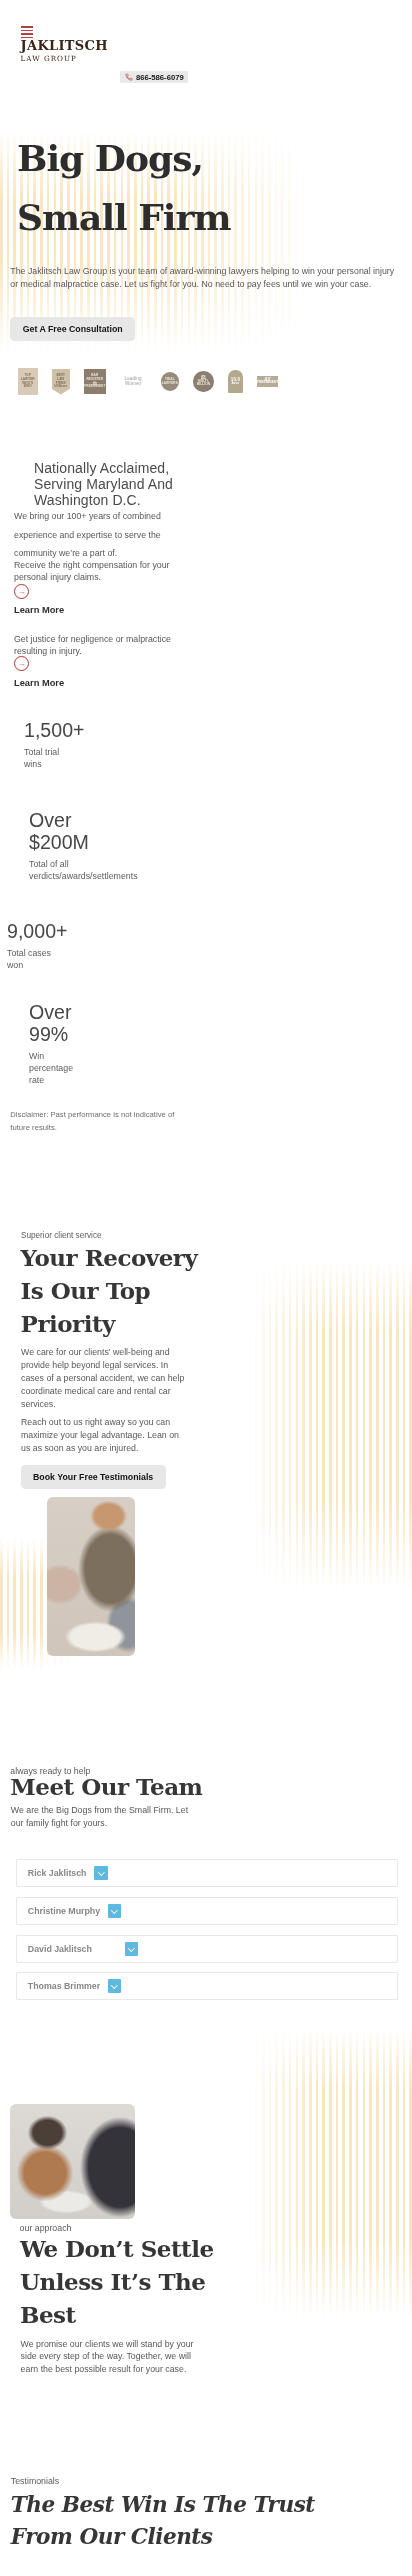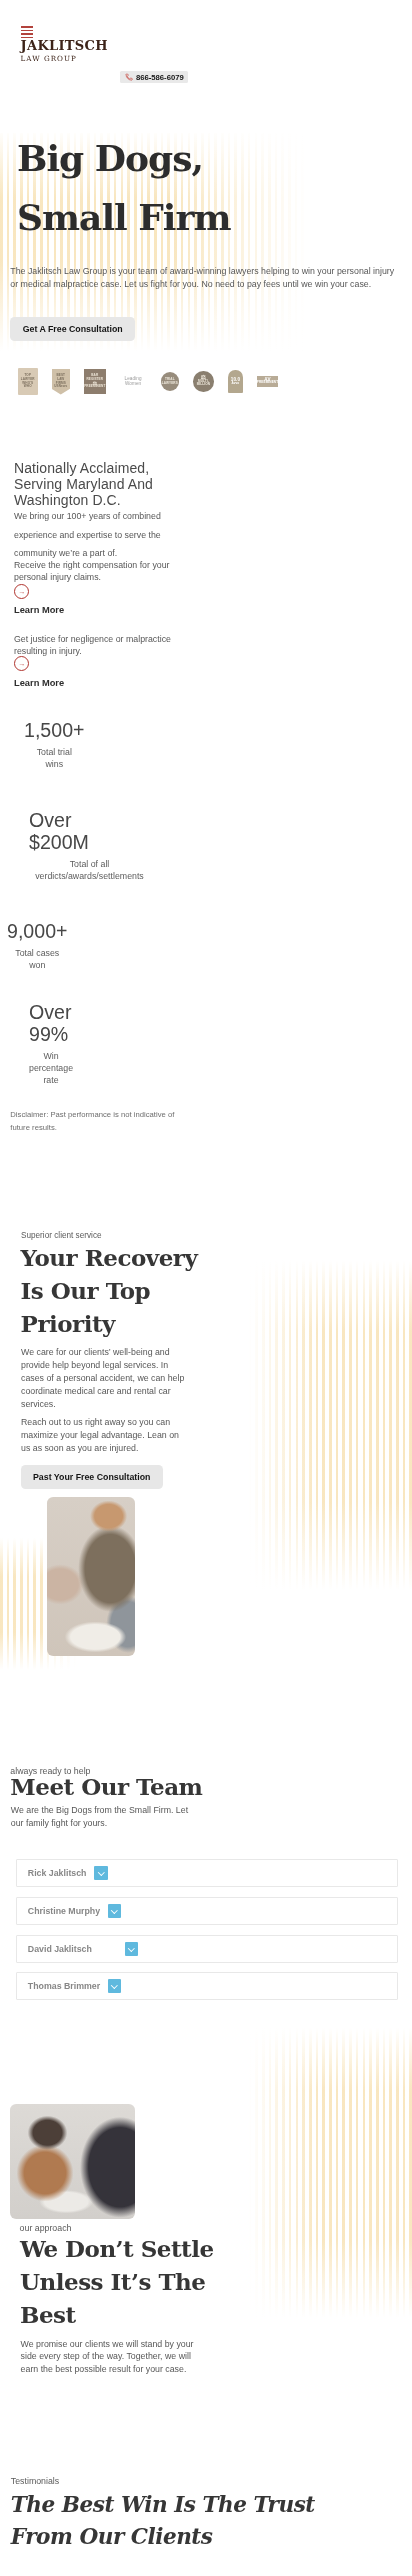--- a/index.html
+++ b/index.html
@@ -44,24 +44,24 @@
        font-size:3.1px;line-height:3.6px;color:#7c6f5e;font-weight:700;letter-spacing:0.1px;}
   .bdg-rect{width:17.5px;height:25px;background:#d8cab5;border-radius:1px;padding:1px;}
   .bdg-shield{width:16.5px;height:24px;background:#cfc0a8;clip-path:polygon(0 0,100% 0,100% 78%,50% 100%,0 78%);padding:1px;}
   .bdg-sq{width:19.6px;height:23px;background:#8d7d6d;color:#ece4d6;padding:1px;}
   .bdg-txt{width:27px;color:#9b9b9b;font-weight:400;font-size:4.6px;line-height:4.6px;}
   .bdg-circle{width:18.5px;height:18.5px;border-radius:50%;background:#978c7c;color:#efe9dd;}
   .bdg-circle2{width:20.6px;height:20.6px;border-radius:50%;background:#8a7f6f;color:#efe9dd;}
   .bdg-avvo{width:15.5px;height:23px;background:#b3a78e;border-radius:7.2px 7.2px 1px 1px;color:#fff;}
   .bdg-av{width:20.6px;height:11.3px;background:#b8ab96;color:#fff;}
   
-  .h-sans{font-size:14px;line-height:16px;color:#4a4a4a;letter-spacing:0.1px;}
+  .h-sans{font-size:14px;line-height:16px;color:#4a4a4a;letter-spacing:0.1px;margin-left:20px;}
   .sec-serif{font-size:23px;line-height:33px;}
   .stat-v{font-size:19.6px;line-height:21.6px;color:#474747;}
-  .stat-l{font-size:8.8px;line-height:12px;color:#5c5c5c;margin-top:4.6px;text-align:center;}
+  .stat-l{font-size:8.8px;line-height:12px;color:#5c5c5c;margin-top:4.6px;}
   
   .acc{position:absolute;left:15.5px;width:382px;height:28px;background:#fff;border:0.5px solid #e8e8e8;
        border-radius:1px;display:flex;align-items:center;padding-left:11.3px;box-sizing:border-box;cursor:pointer;}
   .acc-name{font-size:8.8px;font-weight:700;color:#878787;}
   .chev-btn{width:13.4px;height:13.4px;background:#5fb9de;border-radius:1px;margin-left:7.7px;display:flex;
        align-items:center;justify-content:center;cursor:pointer;}
   .chev{width:3.6px;height:3.6px;border-right:1px solid #fff;border-bottom:1px solid #fff;transform:rotate(45deg);margin-top:-1.5px;}
   
   .photo{border-radius:6.2px;overflow:hidden;}
   .photo1{background:
@@ -208,21 +208,21 @@
   <div class="abs z" style="top:1108px;left:10.3px;width:175px;font-size:7.7px;line-height:13px;color:#6e6e6e;">Disclaimer: Past performance is not indicative of future results.</div>
 
   <div class="abs z eyebrow" style="top:1231px;left:21px;font-size:8.2px;">Superior client service</div>
   <div class="abs z serif sec-serif" style="top:1241px;left:20.6px;">
     <div>Your Recovery</div>
     <div>Is Our Top</div>
     <div>Priority</div>
   </div>
   <div class="abs z body-text" style="top:1346px;left:21px;width:165px;">We care for our clients’ well-being and provide help beyond legal services. In cases of a personal accident, we can help coordinate medical care and rental car services.</div>
   <div class="abs z body-text" style="top:1416px;left:21px;width:165px;">Reach out to us right away so you can maximize your legal advantage. Lean on us as soon as you are injured.</div>
-  <button class="abs z btn" style="top:1465px;left:20.6px;">Past Your Free Consultation</button>
+  <button class="abs z btn" style="top:1465px;left:20.6px;">Book Your Free Testimonials</button>
   <div class="abs z photo photo1" style="top:1497px;left:47px;width:88px;height:159px;"></div>
 
   <div class="abs z eyebrow" style="top:1766px;left:10.3px;">always ready to help</div>
   <div class="abs z serif sec-serif" style="top:1773px;left:10.3px;line-height:27px;">Meet Our Team</div>
   <div class="abs z body-text" style="top:1804px;left:10.8px;width:178px;">We are the Big Dogs from the Small Firm. Let our family fight for yours.</div>
 
   <div class="acc z" style="top:1859px;">
     <span class="acc-name">Rick Jaklitsch</span>
     <span class="chev-btn">
         <span class="chev"></span>

